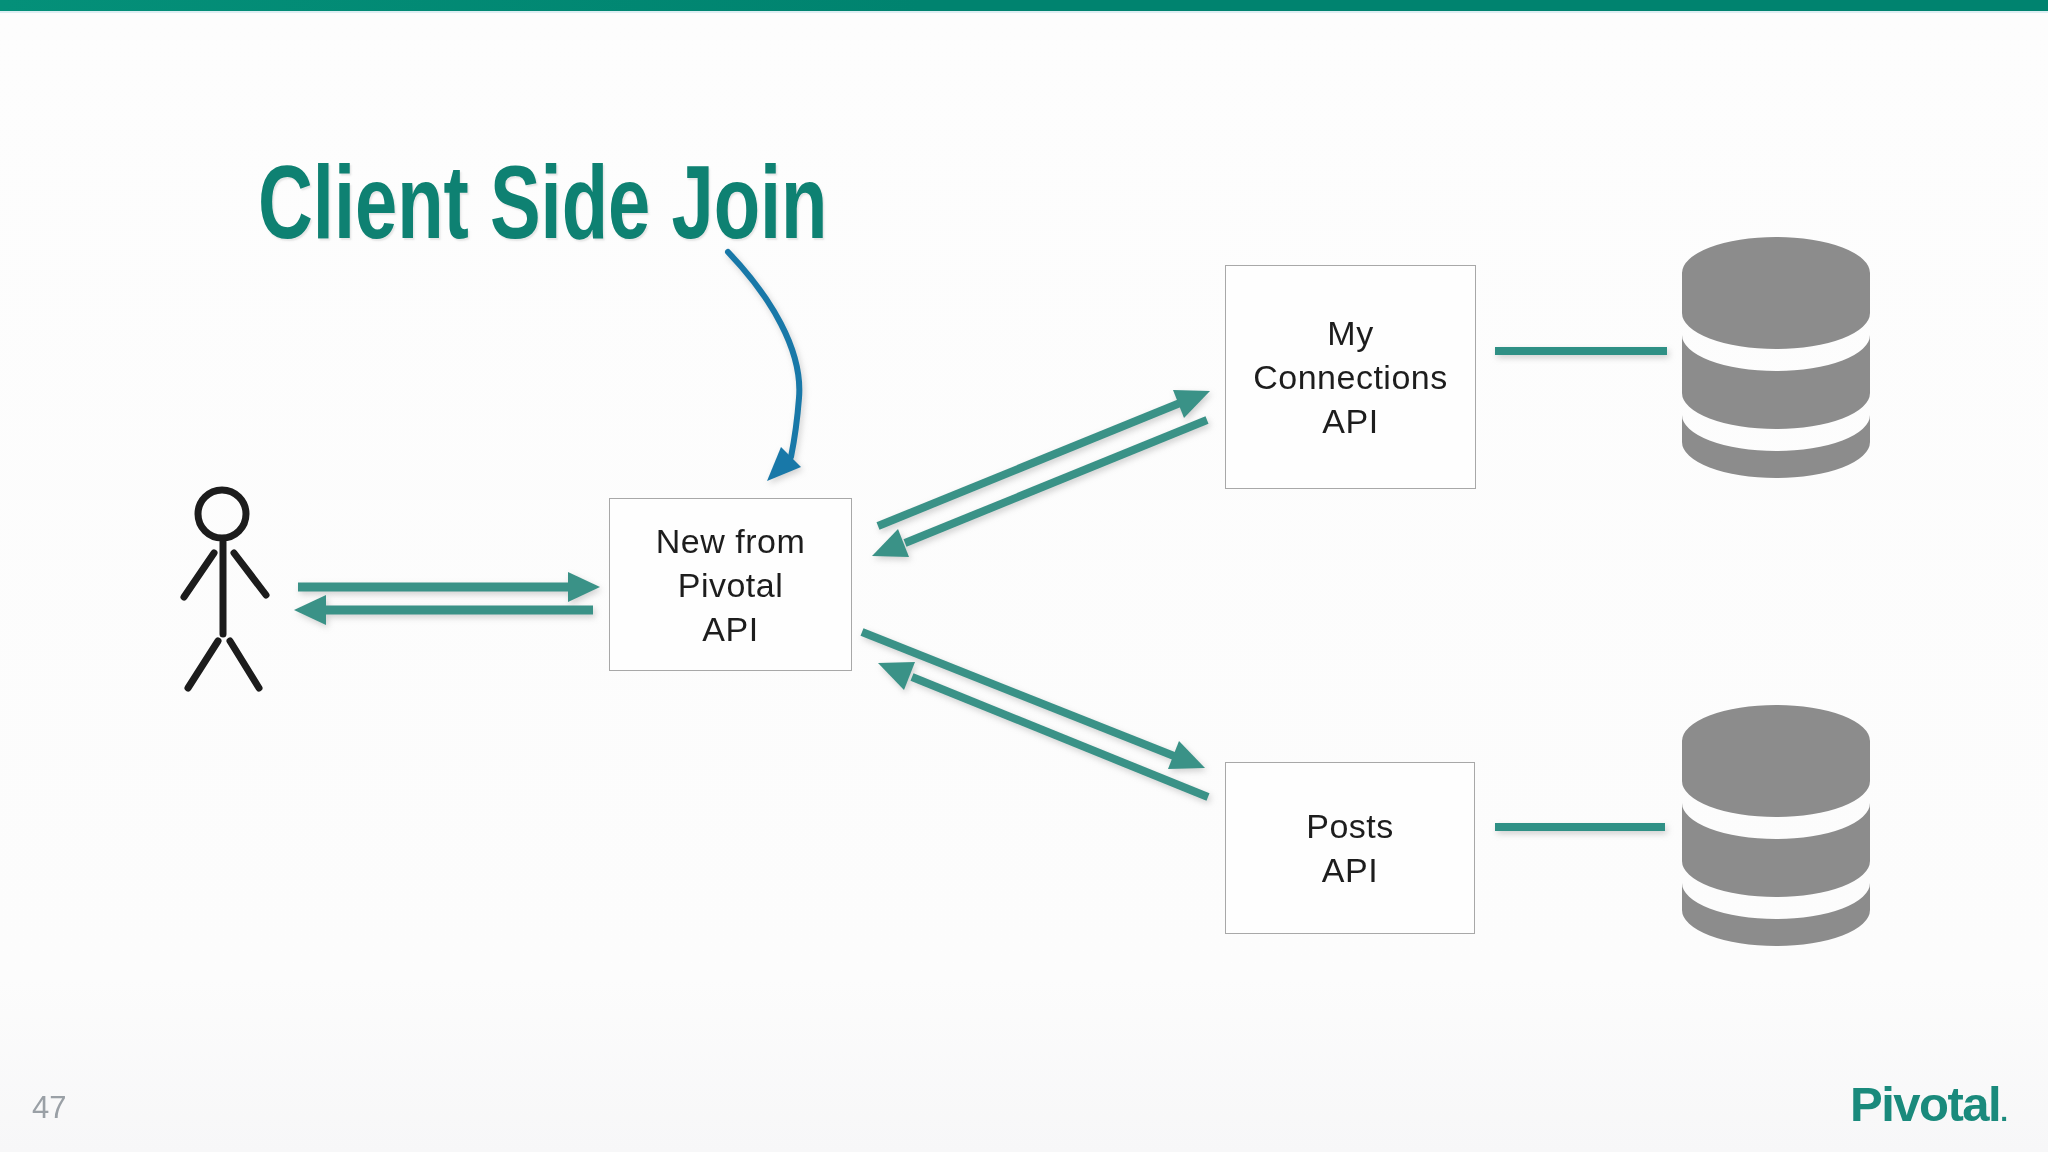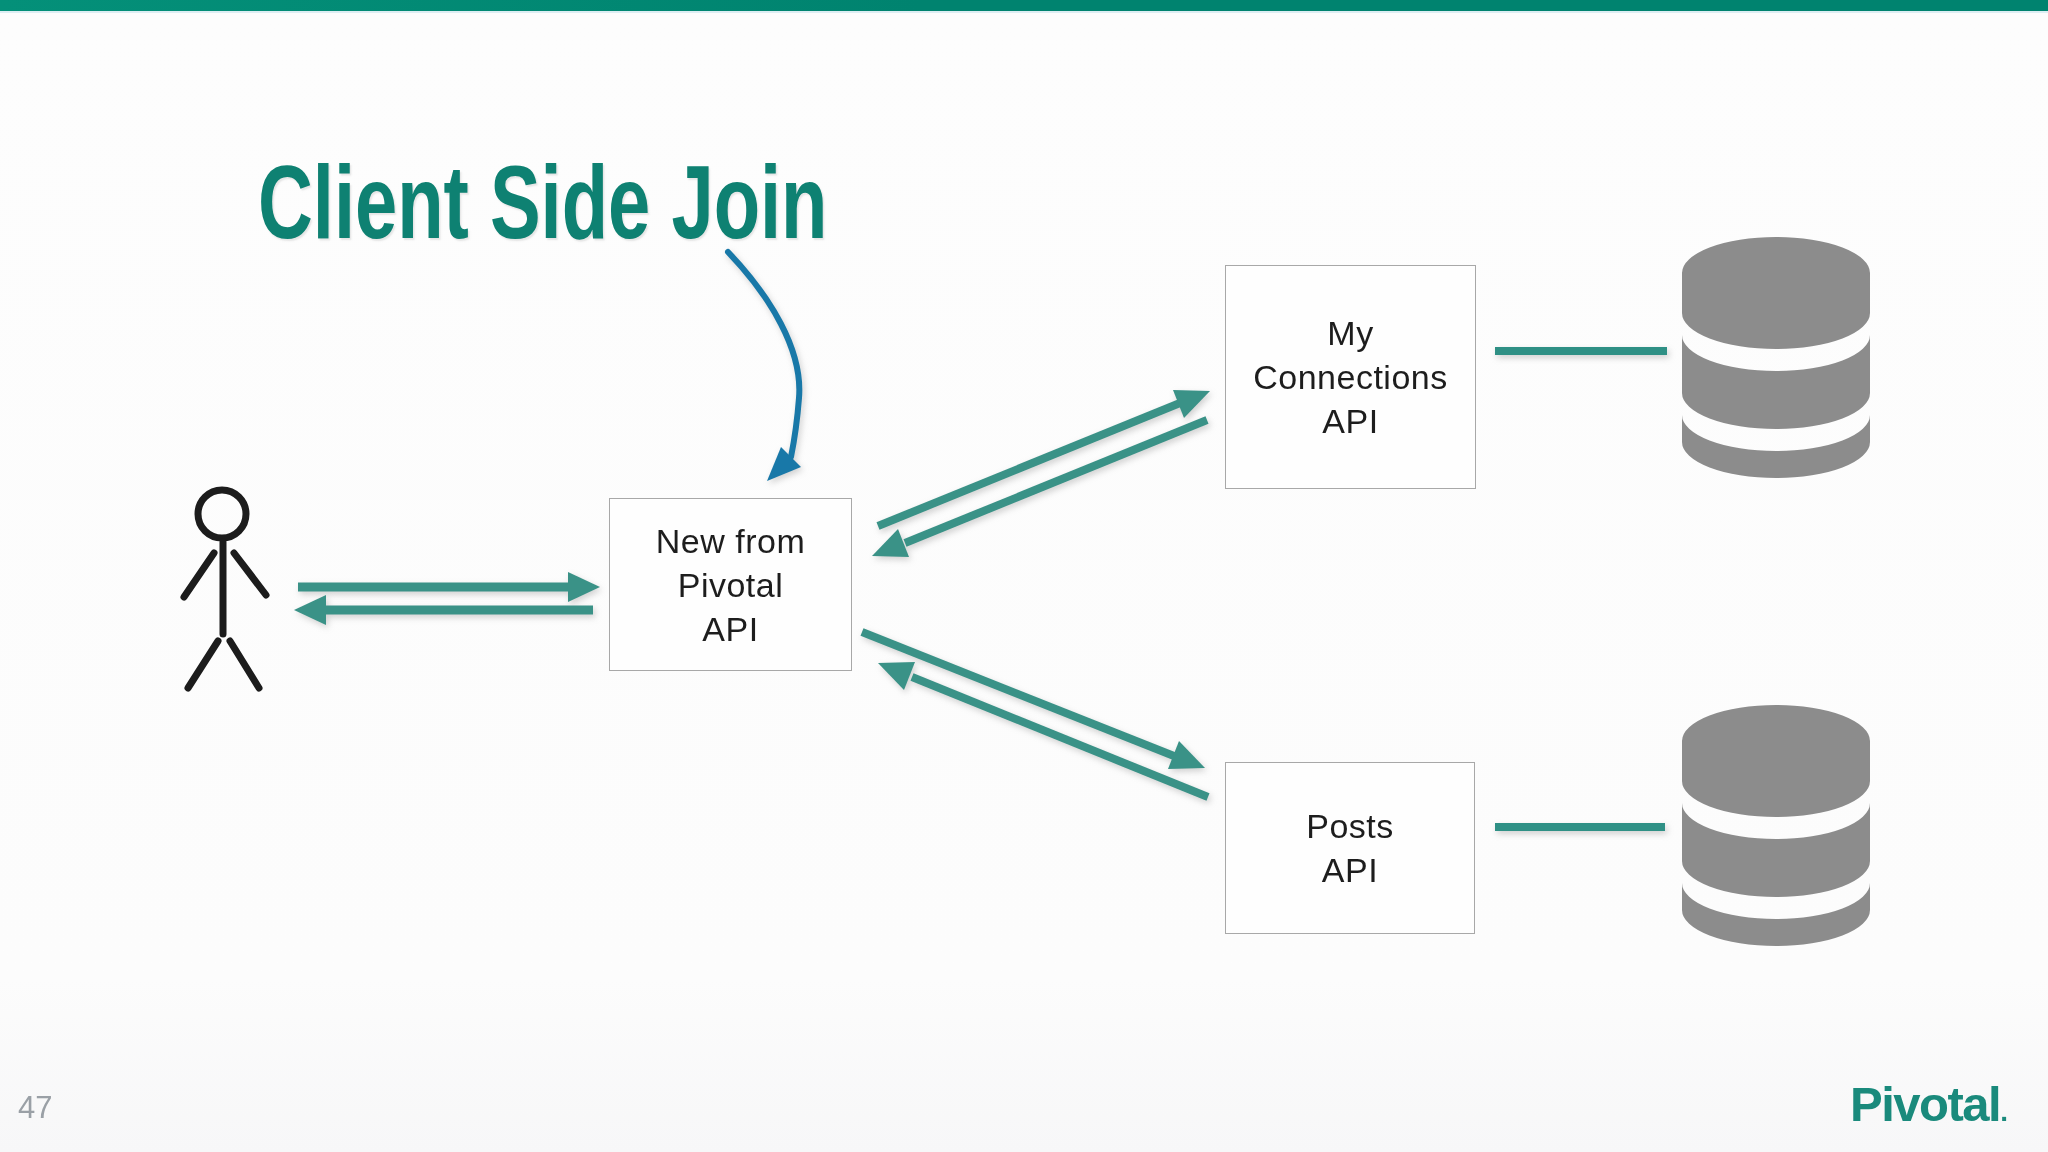--- a/index.html
+++ b/index.html
@@ -53,21 +53,21 @@
     line-height: 44px;
     font-weight: 400;
     color: #1d1d1d;
     letter-spacing: 0.5px;
   }
   .box-aggregator { left: 609px; top: 498px; width: 243px; height: 173px; }
   .box-connections { left: 1225px; top: 265px; width: 251px; height: 224px; }
   .box-posts { left: 1225px; top: 742px; width: 250px; height: 172px; margin-top: 20px; }
   .page-number {
     position: absolute;
-    left: 18px; top: 1090px;
+    left: 32px; top: 1090px;
     font-size: 31px;
     color: #9aa0a6;
   }
   .logo {
     position: absolute;
     left: 1850px; top: 1076px;
     font-size: 49px;
     font-weight: 700;
     color: #1a8a7c;
     letter-spacing: -1.5px;

